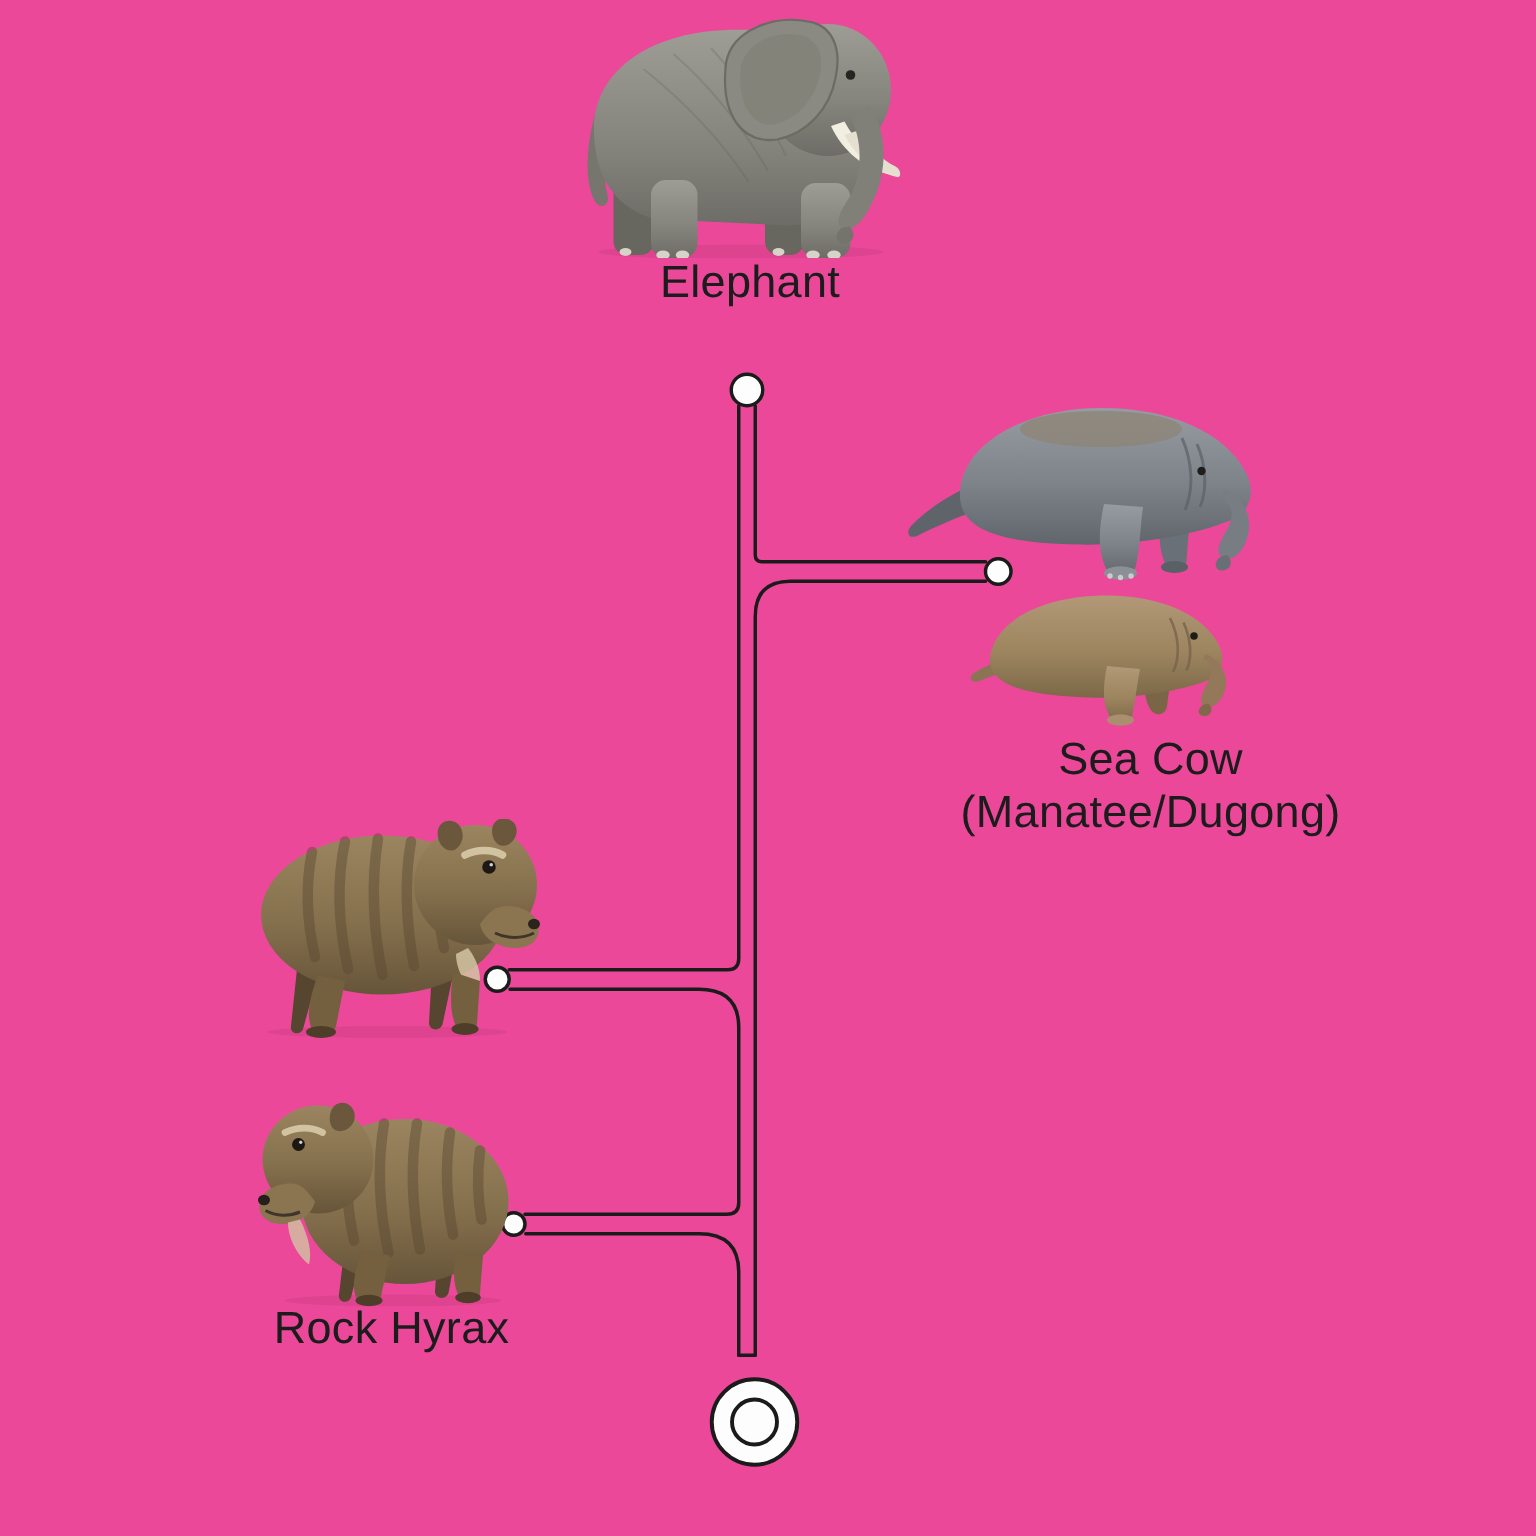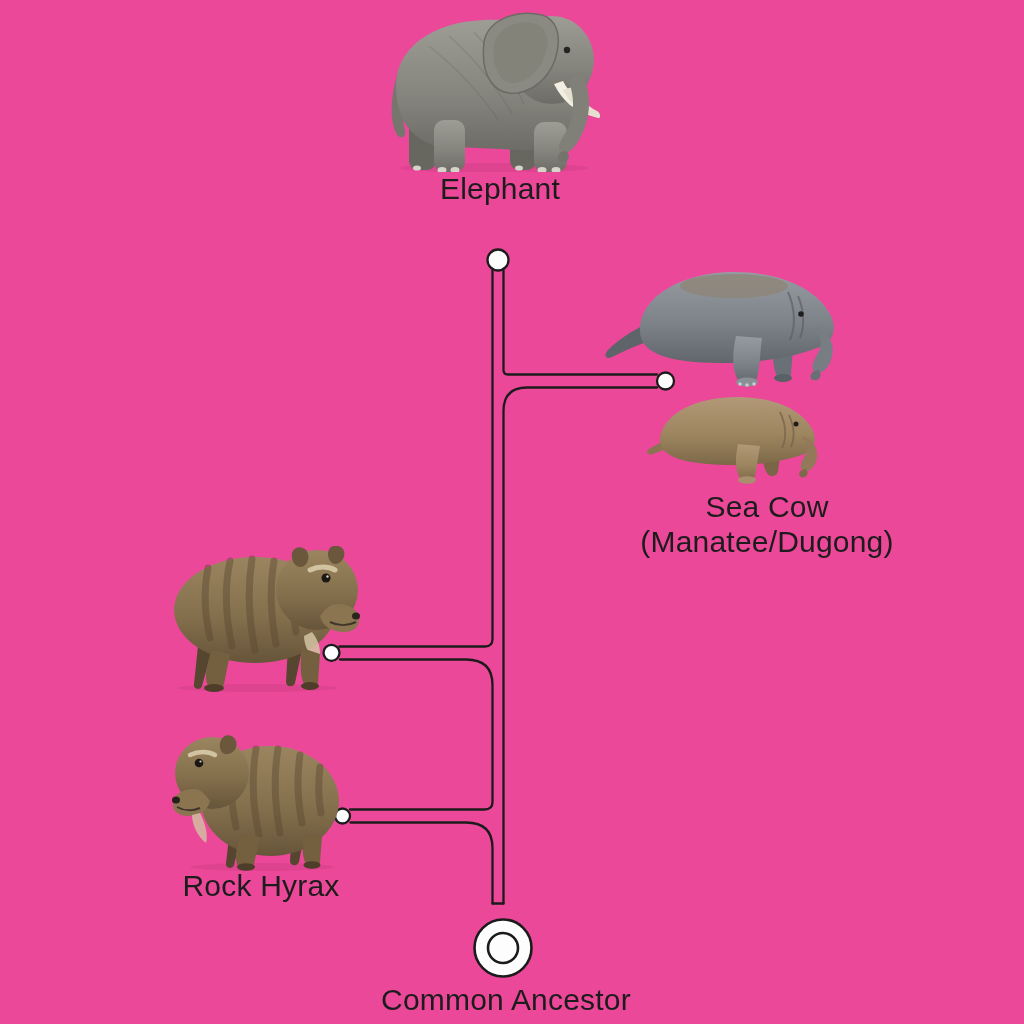--- a/index.html
+++ b/index.html
@@ -210,17 +210,14 @@
 
   <div class="label" style="left:261px; top:868px;">
     <span>Rock Hyrax</span>
   </div>
 
   <div class="label" style="left:767px; top:489px;">
     <span>Sea Cow</span><br>
     <span>(Manatee/Dugong)</span>
   </div>
 
-  <div class="label" style="left:506px; top:982px;">
-    <span>Common Ancestor</span>
-  </div>
 
 </div>
 
 </body></html>

